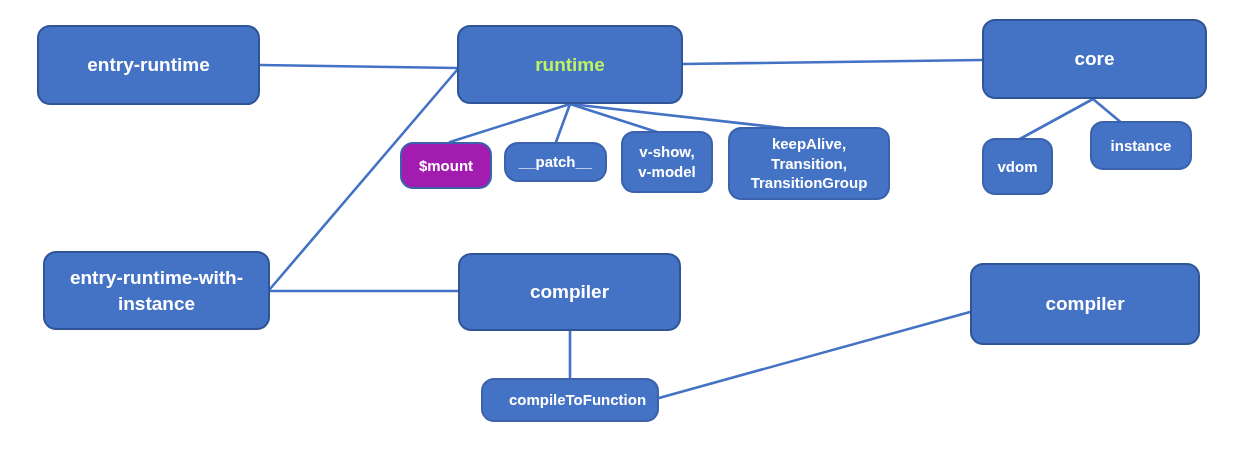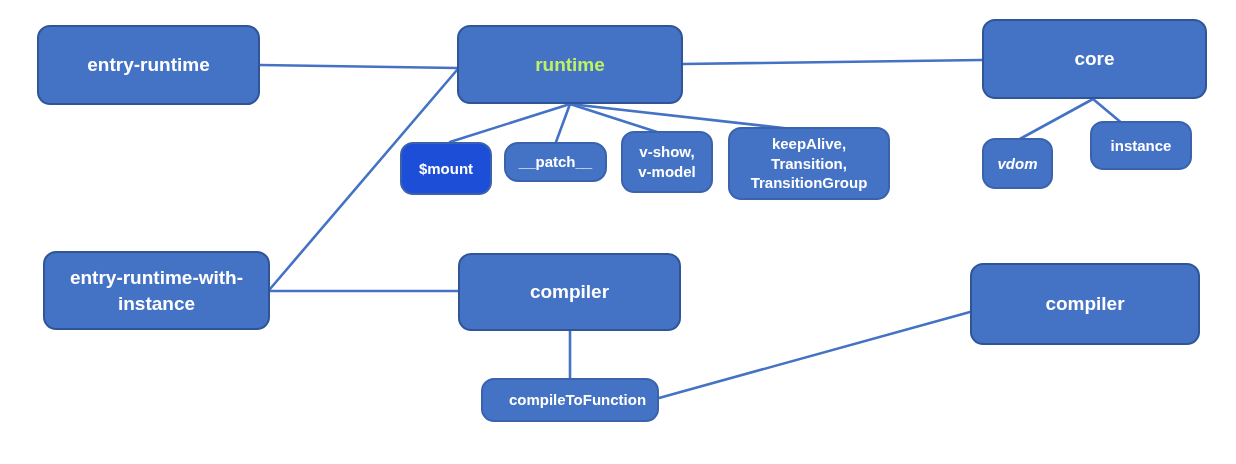--- a/index.html
+++ b/index.html
@@ -76,36 +76,36 @@
   <div>
       <div class="node rect" style="left: 37px; top: 25px; width: 223px; height: 80px; background: rgb(68, 114, 196); border-color: rgb(47, 85, 151); color: rgb(255, 255, 255);">
         <span class="label">entry-runtime</span>
       </div>
       <div class="node rect" style="left: 457px; top: 25px; width: 226px; height: 79px; background: rgb(68, 114, 196); border-color: rgb(47, 85, 151); color: #bef264;">
         <span class="label">runtime</span>
       </div>
       <div class="node rect" style="left: 982px; top: 19px; width: 225px; height: 80px; background: rgb(68, 114, 196); border-color: rgb(47, 85, 151); color: rgb(255, 255, 255);">
         <span class="label">core</span>
       </div>
-      <div class="node round" style="left: 400px; top: 142px; width: 92px; height: 53px; background: #1d4ed8; border-color: rgb(58, 98, 173); color: rgb(255, 255, 255);">
+      <div class="node round" style="left: 400px; top: 142px; width: 92px; height: 47px; background: #a21caf; border-color: rgb(58, 98, 173); color: rgb(255, 255, 255);">
         <span class="label">$mount</span>
       </div>
       <div class="node round" style="left: 504px; top: 142px; width: 103px; height: 40px; background: rgb(68, 114, 196); border-color: rgb(58, 98, 173); color: rgb(255, 255, 255); border-radius: 14px;">
         <span class="label">__patch__</span>
       </div>
       <div class="node round" style="left: 621px; top: 131px; width: 92px; height: 62px; background: rgb(68, 114, 196); border-color: rgb(58, 98, 173); color: rgb(255, 255, 255);">
         <span class="label">v-show,
 v-model</span>
       </div>
       <div class="node round" style="left: 728px; top: 127px; width: 162px; height: 73px; background: rgb(68, 114, 196); border-color: rgb(58, 98, 173); color: rgb(255, 255, 255);">
         <span class="label">keepAlive,
 Transition,
 TransitionGroup</span>
       </div>
-      <div class="node round" style="left: 982px; top: 138px; width: 71px; height: 51px; background: rgb(68, 114, 196); border-color: rgb(58, 98, 173); color: rgb(255, 255, 255); font-style: italic;">
+      <div class="node round" style="left: 982px; top: 138px; width: 71px; height: 57px; background: rgb(68, 114, 196); border-color: rgb(58, 98, 173); color: rgb(255, 255, 255);">
         <span class="label">vdom</span>
       </div>
       <div class="node round" style="left: 1090px; top: 121px; width: 102px; height: 49px; background: rgb(68, 114, 196); border-color: rgb(58, 98, 173); color: rgb(255, 255, 255);">
         <span class="label">instance</span>
       </div>
       <div class="node rect" style="left: 43px; top: 251px; width: 227px; height: 79px; background: rgb(68, 114, 196); border-color: rgb(47, 85, 151); color: rgb(255, 255, 255);">
         <span class="label">entry-runtime-with-
 instance</span>
       </div>
       <div class="node rect" style="left: 458px; top: 253px; width: 223px; height: 78px; background: rgb(68, 114, 196); border-color: rgb(47, 85, 151); color: rgb(255, 255, 255);">

